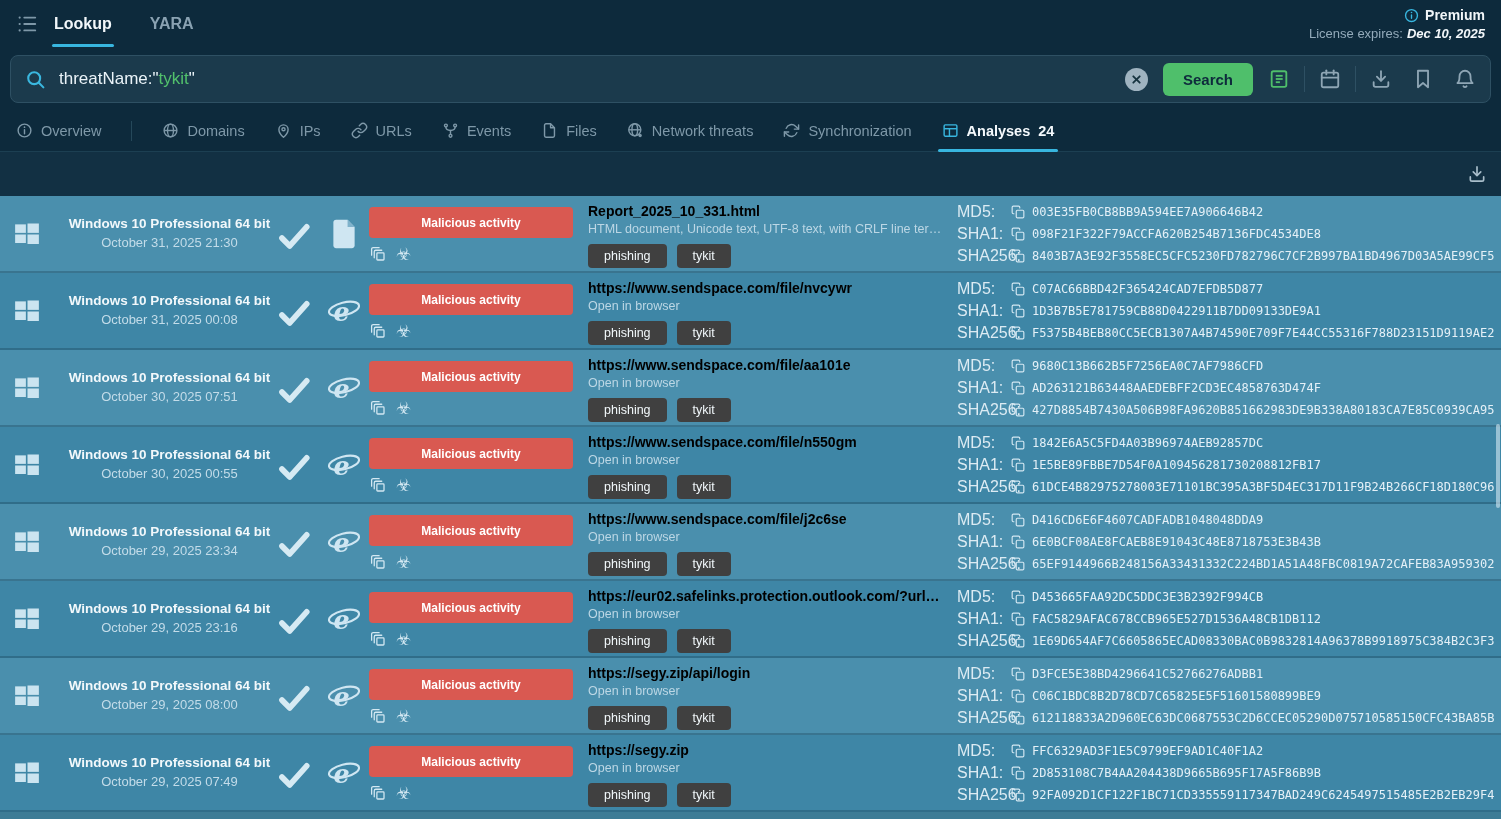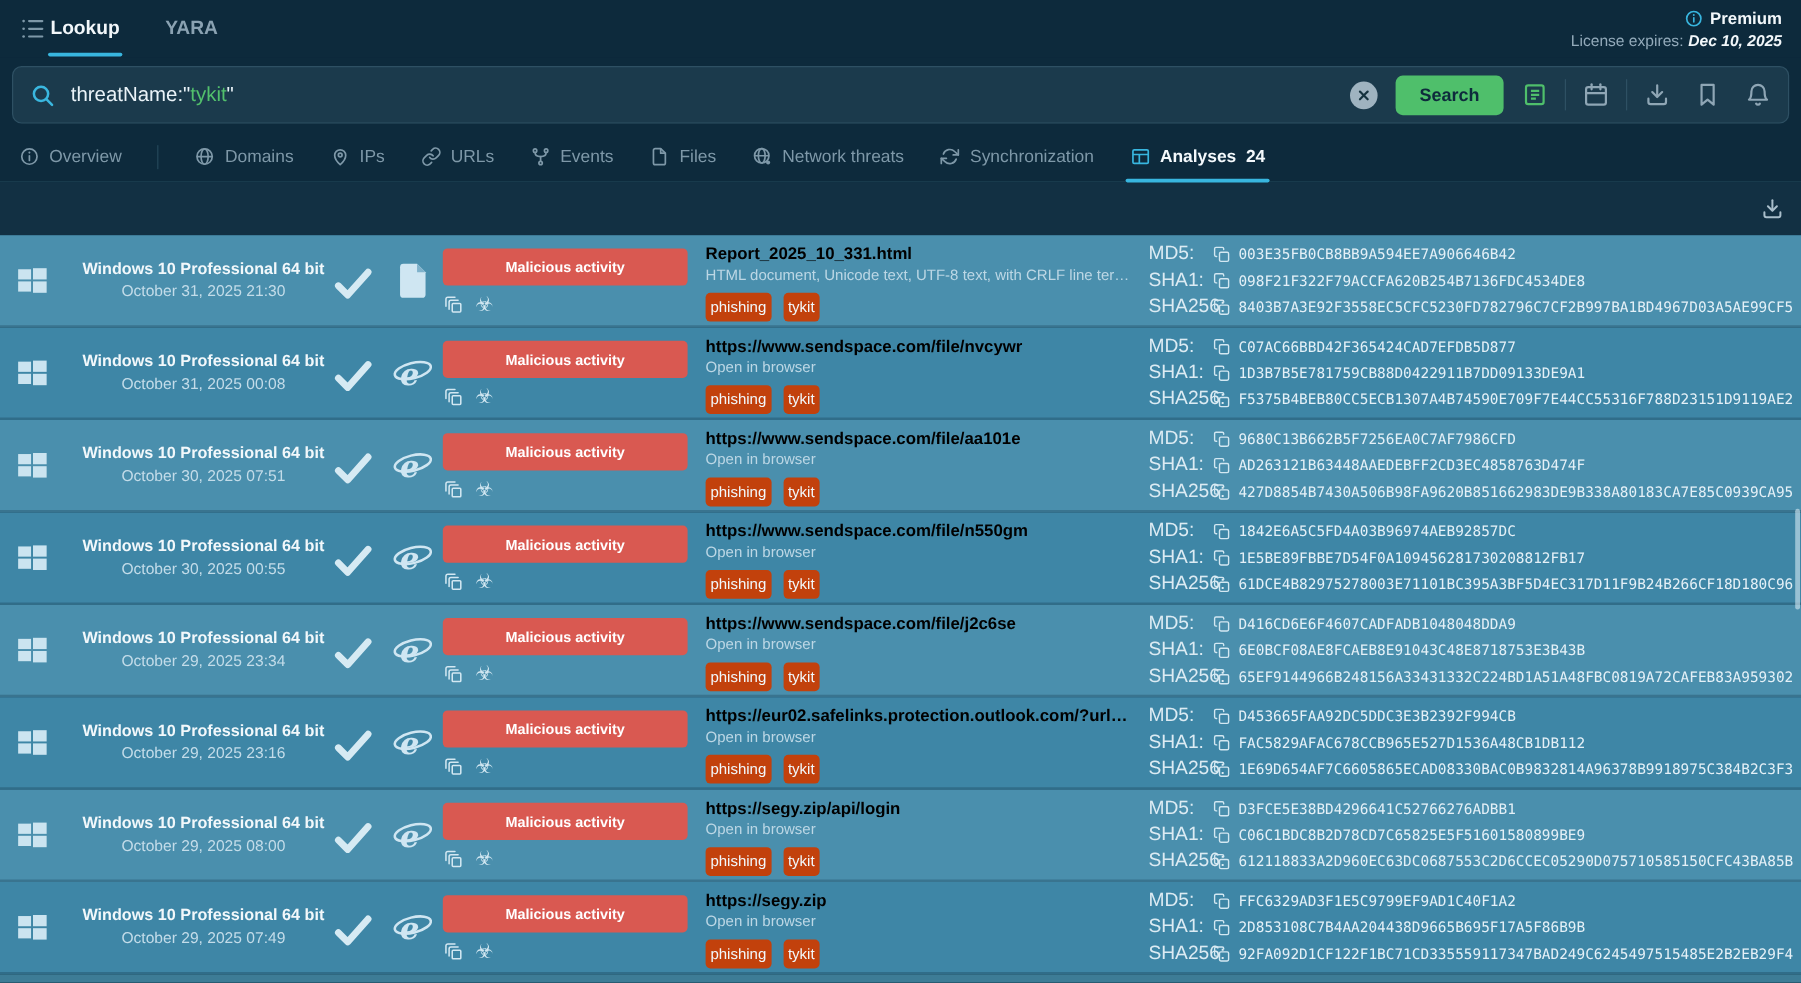--- a/index.html
+++ b/index.html
@@ -3,21 +3,21 @@
 <meta charset="utf-8">
 <style>
   * { margin:0; padding:0; box-sizing:border-box; }
   html,body { width:1501px; height:819px; overflow:hidden; background:#0d2a3c;
               font-family:"Liberation Sans", sans-serif; }
   .app { position:relative; width:1501px; height:819px; background:#0d2a3c; }
 
   
   .topbar { height:48px; display:flex; align-items:center; padding:0 16px; background:#0d2a3c; }
   .menu-icon { width:22px; height:22px; color:#7e98a8; cursor:pointer; }
-  .top-nav { display:flex; height:48px; margin-left:4px; }
+  .top-nav { display:flex; height:48px; margin-left:16px; }
   .top-tab { position:relative; display:flex; align-items:center; height:48px;
              font-size:16px; font-weight:bold; color:#8aa2b2; cursor:pointer; margin-right:38px; }
   .top-tab.active { color:#f2f7fa; }
   .top-tab.active::after { content:""; position:absolute; left:-2px; right:-2px; bottom:1px;
              height:3px; background:#38b6df; border-radius:2px; }
   .license { margin-left:auto; text-align:center; line-height:1.35; }
   .premium-line { display:flex; align-items:center; justify-content:flex-end; gap:6px;
              color:#f2f7fa; font-size:14px; font-weight:bold; }
   .premium-line .icon { width:15px; height:15px; color:#38b6df; }
   .license-line { font-size:13px; color:#93aaba; }
@@ -77,21 +77,21 @@
            font-size:12px; font-weight:bold; display:flex; align-items:center; justify-content:center; }
   .verdict-icons { margin-top:7px; display:flex; align-items:center; gap:9px; color:#d3e8f2; }
   .verdict-icons .icon { width:18px; height:18px; cursor:pointer; }
   .bio { font-family:"DejaVu Sans",sans-serif; font-size:17px; line-height:18px; cursor:pointer; }
   .content-block { align-self:stretch; padding:7px 0 0 15px; overflow:hidden; }
   .row-title { font-size:14px; font-weight:bold; color:#000000; white-space:nowrap;
            overflow:hidden; text-overflow:ellipsis; max-width:360px; }
   .row-subtitle { margin-top:3px; font-size:12.5px; color:#bcd7e5; white-space:nowrap;
            overflow:hidden; text-overflow:ellipsis; max-width:360px; }
   .tag-row { margin-top:8px; display:flex; gap:10px; }
-  .tag { background:#c2410c; color:#f2f8fb; font-size:12.5px; padding:5px 4px;
+  .tag { background:#404040; color:#f2f8fb; font-size:12.5px; padding:5px 16px;
            border-radius:4px; cursor:pointer; }
   .hash-block { align-self:stretch; display:flex; flex-direction:column; justify-content:center;
            gap:5px; padding-left:14px; }
   .hash-line { display:flex; align-items:center; height:17px; }
   .hash-label { width:54px; font-size:16px; color:#dcebf3; flex:none; }
   .copy-icon { width:14px; height:14px; color:#d3e8f2; margin-right:7px; cursor:pointer; flex:none; }
   .hash-value { font-family:"DejaVu Sans Mono", monospace; font-size:12px; color:#e4f0f7;
            white-space:nowrap; }
 
   .partial-row { height:7px; background:#3d7c96; }

